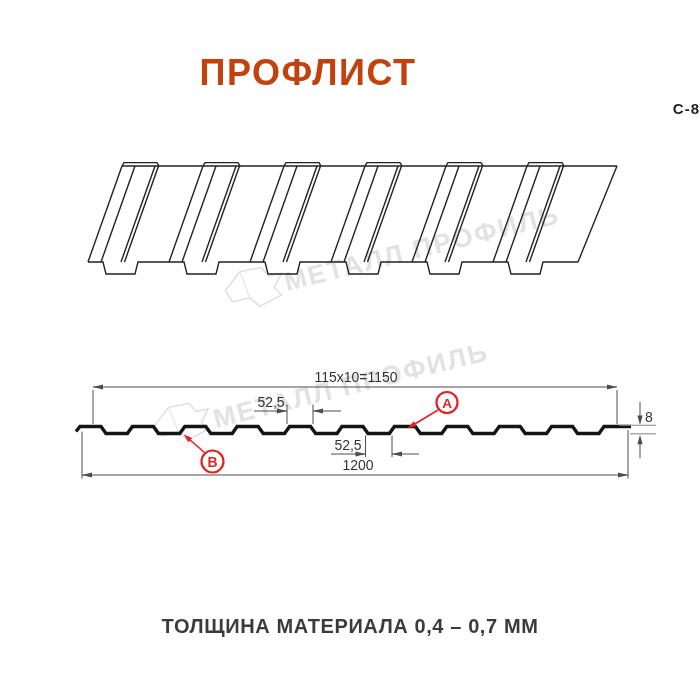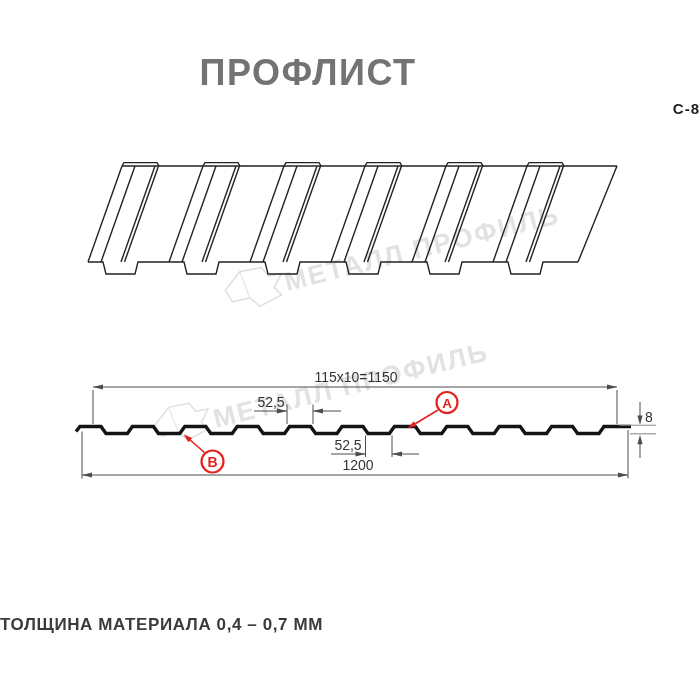--- a/index.html
+++ b/index.html
@@ -1,23 +1,23 @@
 <!DOCTYPE html>
 <html><head>
 <meta charset="utf-8">
 <style>
   html,body{margin:0;padding:0;background:#ffffff;}
   .page{position:relative;width:700px;height:700px;background:#ffffff;overflow:hidden;
         font-family:"Liberation Sans", sans-serif;}
   .title{position:absolute;top:52px;left:0;width:616px;text-align:center;
-         font-size:36px;font-weight:700;letter-spacing:1.5px;color:#737373;}
+         font-size:36px;font-weight:700;letter-spacing:1.5px;color:#c2410c;}
   .subtitle{position:absolute;top:100px;left:0;width:700px;text-align:right;
          font-size:15px;font-weight:700;letter-spacing:1px;color:#1d1d1d;}
-  .footer-note{position:absolute;top:615px;left:0;width:700px;text-align:left;
-         font-size:17px;font-weight:700;letter-spacing:0.6px;color:#3b3b3b;}
+  .footer-note{position:absolute;top:615px;left:0;width:700px;text-align:center;
+         font-size:20px;font-weight:700;letter-spacing:0.6px;color:#3b3b3b;}
   svg{position:absolute;top:0;left:0;}
   svg text{font-family:"Liberation Sans", sans-serif;}
   .dim-text{font-size:14px;fill:#333333;}
   .wm-text{font-size:26.5px;font-weight:700;fill:#e2e2e2;letter-spacing:2px;}
 </style>
 </head>
 <body>
 
 <div class="page">
 

